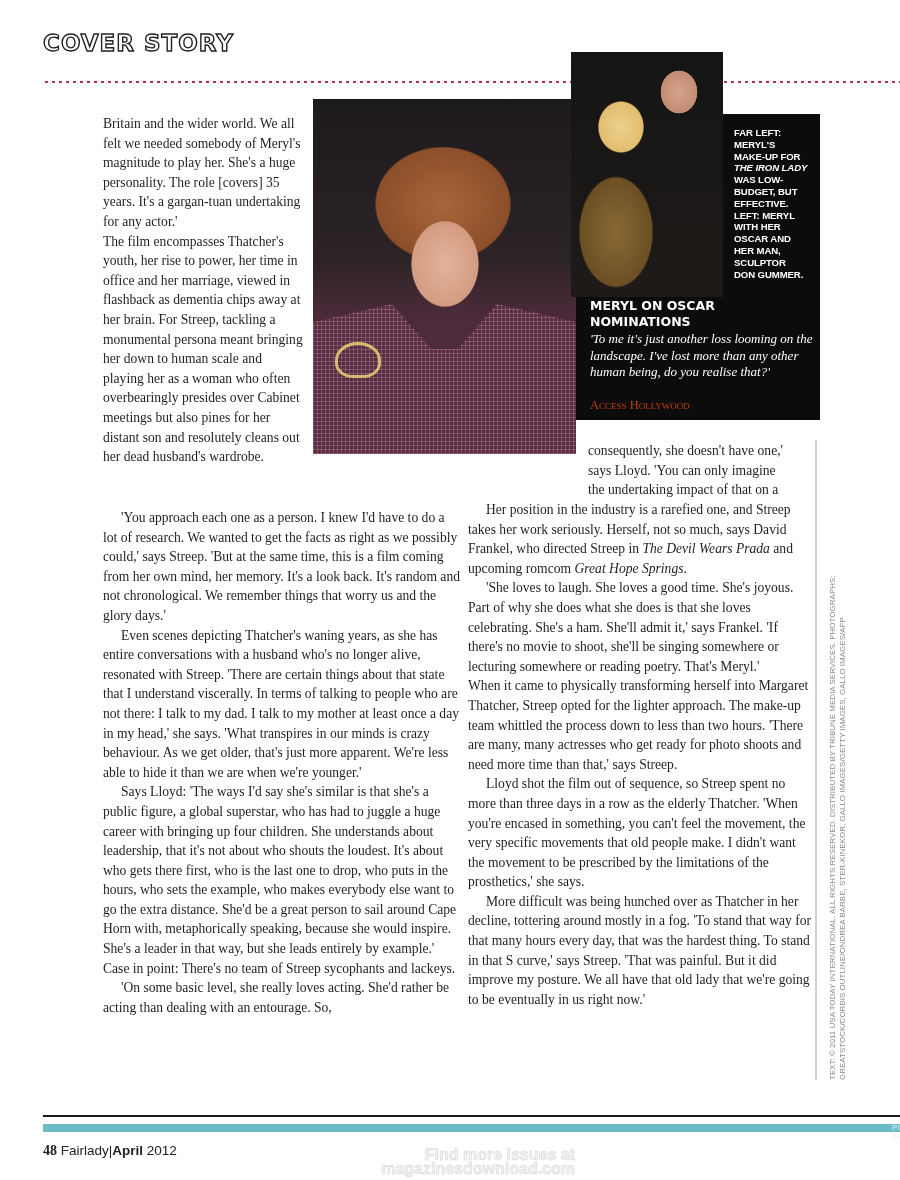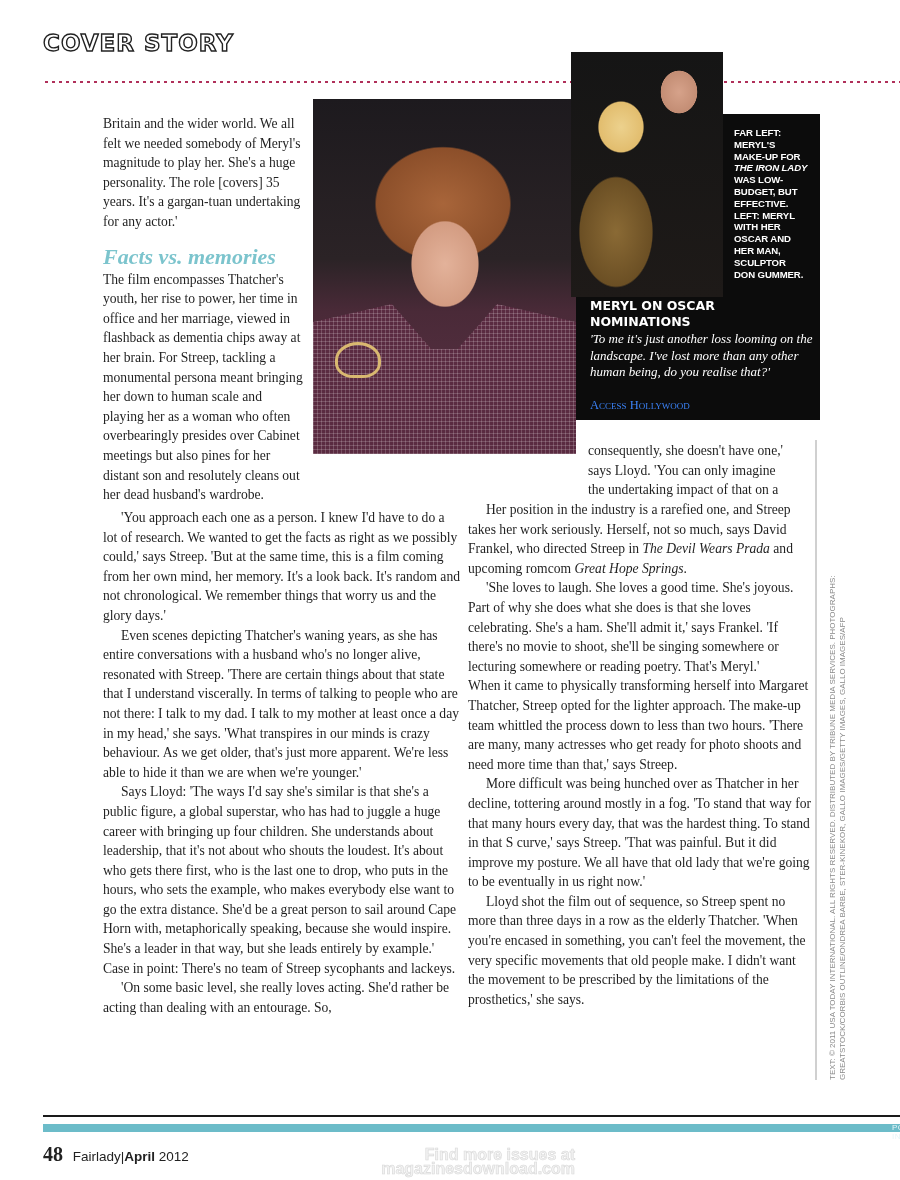--- a/index.html
+++ b/index.html
@@ -28,28 +28,28 @@
       radial-gradient(ellipse 30px 35px at 108px 40px, #d6a28a 0%, #c38d74 60%, transparent 62%),
       radial-gradient(ellipse 40px 45px at 50px 75px, #ecd18d 0%, #e2bd6e 55%, transparent 58%),
       radial-gradient(ellipse 60px 90px at 45px 180px, #8a6a35 0%, #6b4f24 60%, transparent 62%),
       linear-gradient(180deg, #151515 0%, #1e1a18 100%); }
   .caption-box { position:absolute; left:723px; top:114px; width:97px; height:183px; background:#0c0c0c; }
   .caption-text { position:absolute; left:734px; top:127px; width:86px; font-family:"Liberation Sans", sans-serif; font-weight:bold; font-size:9.6px; line-height:11.8px; color:#ffffff; text-transform:uppercase; letter-spacing:-0.1px; }
   .caption-text i { font-style:italic; }
   .quote-box { position:absolute; left:576px; top:297px; width:244px; height:123px; background:#0c0c0c; padding:0; }
   .quote-title { position:absolute; left:590px; top:298px; width:220px; font-family:"DejaVu Sans", sans-serif; font-weight:bold; font-size:12.5px; line-height:16px; color:#ffffff; }
   .quote-body { position:absolute; left:590px; top:331px; width:225px; font-family:"Liberation Serif", serif; font-style:italic; font-size:13px; line-height:16.6px; color:#ffffff; }
-  .quote-src { position:absolute; left:590px; top:398px; font-family:"Liberation Serif", serif; font-variant:small-caps; font-size:12.5px; color:#3b82f6; }
+  .quote-src { position:absolute; left:590px; top:398px; font-family:"Liberation Serif", serif; font-variant:small-caps; font-size:12.5px; color:#c2410c; }
   .vrule { position:absolute; left:815px; top:440px; width:2px; height:640px; background:#d0d0d0; }
   .credits { position:absolute; left:828px; top:1080px; width:560px; transform-origin:0 0; transform:rotate(-90deg); font-family:"Liberation Sans", sans-serif; font-size:8px; line-height:10px; color:#8a8a8a; text-transform:uppercase; white-space:nowrap; }
   .hr-black { position:absolute; left:43px; top:1115px; width:857px; height:2px; background:#1a1a1a; }
   .hr-teal { position:absolute; left:43px; top:1124px; width:857px; height:8px; background:#6cbcc9; }
   .teal-tag { position:absolute; left:853px; top:1123px; font-family:"Liberation Sans", sans-serif; font-size:8px; color:#e6f5f7; letter-spacing:0.5px;margin-left:39px; }
   .footer { position:absolute; left:43px; top:1143px; font-family:"Liberation Sans", sans-serif; font-size:13.5px; color:#222; }
-  .footer .num { font-family:"Liberation Serif", serif; font-weight:bold; font-size:20px; margin-right:6px; }
+  .footer .num { font-family:"Liberation Serif", serif; font-weight:bold; font-size:14px; }
   .footer .month { font-weight:bold; }
   .watermark { position:absolute; left:323px; top:1148px; font-family:"Liberation Sans", sans-serif; font-weight:bold; font-size:16px; line-height:14px; color:#f2f2f2; -webkit-text-stroke:0.6px #d8d8d8; text-align:right; width:252px; }
 </style>
 </head>
 <body>
 
 <div class="section-label">COVER STORY</div>
 <div class="dots left"></div>
 <div class="dots right"></div>
 
@@ -76,42 +76,41 @@
   <div>DON GUMMER.</div>
 </div>
 
 <div class="quote-box"></div>
 <div class="quote-title">MERYL ON OSCAR NOMINATIONS</div>
 <div class="quote-body">'To me it's just another loss looming on the landscape. I've lost more than any other human being, do you realise that?'</div>
 <div class="quote-src">Access Hollywood</div>
 
 <div class="col" style="left:103px; top:114px; width:200px;">
   <p>Britain and the wider world. We all felt we needed somebody of Meryl's magnitude to play her. She's a huge personality. The role [covers] 35 years. It's a gargan-tuan undertaking for any actor.'</p>
-  <h2 class="sub">Facts vs. memories</h2>
   <p>The film encompasses Thatcher's youth, her rise to power, her time in office and her marriage, viewed in flashback as dementia chips away at her brain. For Streep, tackling a monumental persona meant bringing her down to human scale and playing her as a woman who often overbearingly presides over Cabinet meetings but also pines for her distant son and resolutely cleans out her dead husband's wardrobe.</p>
 </div>
 
 <div class="col" style="left:103px; top:508px; width:358px;">
   <p class="ind">'You approach each one as a person. I knew I'd have to do a lot of research. We wanted to get the facts as right as we possibly could,' says Streep. 'But at the same time, this is a film coming from her own mind, her memory. It's a look back. It's random and not chronological. We remember things that worry us and the glory days.'</p>
   <p class="ind">Even scenes depicting Thatcher's waning years, as she has entire conversations with a husband who's no longer alive, resonated with Streep. 'There are certain things about that state that I understand viscerally. In terms of talking to people who are not there: I talk to my dad. I talk to my mother at least once a day in my head,' she says. 'What transpires in our minds is crazy behaviour. As we get older, that's just more apparent. We're less able to hide it than we are when we're younger.'</p>
   <p class="ind">Says Lloyd: 'The ways I'd say she's similar is that she's a public figure, a global superstar, who has had to juggle a huge career with bringing up four children. She understands about leadership, that it's not about who shouts the loudest. It's about who gets there first, who is the last one to drop, who puts in the hours, who sets the example, who makes everybody else want to go the extra distance. She'd be a great person to sail around Cape Horn with, metaphorically speaking, because she would inspire. She's a leader in that way, but she leads entirely by example.' Case in point: There's no team of Streep sycophants and lackeys.</p>
   <p class="ind">'On some basic level, she really loves acting. She'd rather be acting than dealing with an entourage. So,</p>
 </div>
 
 <div class="col" style="left:588px; top:441px; width:215px;">
   <div>consequently, she doesn't have one,'</div>
   <div>says Lloyd. 'You can only imagine</div>
   <div>the undertaking impact of that on a</div>
 </div>
 <div class="col" style="left:468px; top:500px; width:345px;">
   <p class="ind"><span>Her position in the industry is a rarefied one, and Streep takes her work seriously. Herself, not so much, says David Frankel, who directed Streep in </span><i>The Devil Wears Prada</i><span> and upcoming romcom </span><i>Great Hope Springs</i><span>.</span></p>
   <p class="ind">'She loves to laugh. She loves a good time. She's joyous. Part of why she does what she does is that she loves celebrating. She's a ham. She'll admit it,' says Frankel. 'If there's no movie to shoot, she'll be singing somewhere or lecturing somewhere or reading poetry. That's Meryl.'</p>
   <p>When it came to physically transforming herself into Margaret Thatcher, Streep opted for the lighter approach. The make-up team whittled the process down to less than two hours. 'There are many, many actresses who get ready for photo shoots and need more time than that,' says Streep.</p>
+  <p class="ind">Lloyd shot the film out of sequence, so Streep spent no more than three days in a row as the elderly Thatcher. 'When you're encased in something, you can't feel the movement, the very specific movements that old people make. I didn't want the movement to be prescribed by the limitations of the prosthetics,' she says.</p>
   <p class="ind">More difficult was being hunched over as Thatcher in her decline, tottering around mostly in a fog. 'To stand that way for that many hours every day, that was the hardest thing. To stand in that S curve,' says Streep. 'That was painful. But it did improve my posture. We all have that old lady that we're going to be eventually in us right now.'</p>
-  <p class="ind">Lloyd shot the film out of sequence, so Streep spent no more than three days in a row as the elderly Thatcher. 'When you're encased in something, you can't feel the movement, the very specific movements that old people make. I didn't want the movement to be prescribed by the limitations of the prosthetics,' she says.</p>
 </div>
 
 <div class="vrule"></div>
 <div class="credits">
   <div>TEXT: © 2011 USA TODAY INTERNATIONAL. ALL RIGHTS RESERVED. DISTRIBUTED BY TRIBUNE MEDIA SERVICES. PHOTOGRAPHS:</div>
   <div>GREATSTOCK/CORBIS OUTLINE/ONDREA BARBE, STER-KINEKOR, GALLO IMAGES/GETTY IMAGES, GALLO IMAGES/AFP</div>
 </div>
 
 <div class="hr-black"></div>
 <div class="hr-teal"></div>

